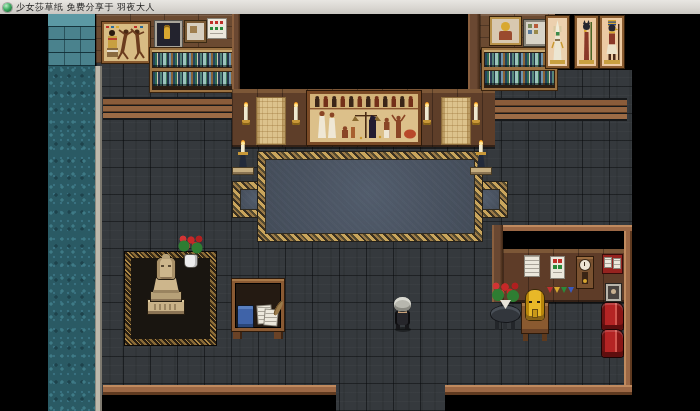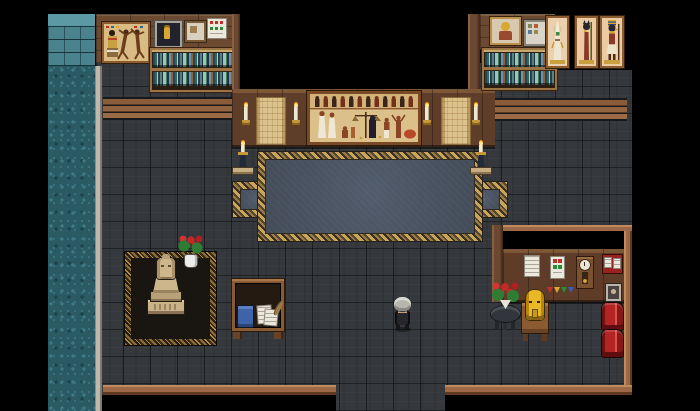--- a/index.html
+++ b/index.html
@@ -89,20 +89,24 @@
   
   .chair{background:linear-gradient(90deg,#6e1212 0 3px,#b42424 3px 13px,#d2564f 13px 15px,#8a1616 15px 100%);border-radius:5px 7px 3px 3px;box-shadow:inset 0 -5px 0 #5e0e0e,inset 0 2px 0 rgba(255,255,255,.15),0 0 0 1px #1c0404;}
 
   .svgpic{display:block;}
 </style>
 </head>
 <body>
 
 <div id="stage">
 
+  <div class="abs" id="titlebar">
+    <span class="app-icon"></span>
+    <span class="t">少女莎草纸 免费分享于 羽夜大人</span>
+  </div>
 
   <div class="abs" id="game">
 
     <div class="abs floor" style="left:96px;top:49px;width:536px;height:348px;"></div>
 
     <div class="abs bricks" style="left:48px;top:0;width:47px;height:52px;"></div>
     <div class="abs water" style="left:48px;top:52px;width:47px;height:345px;"></div>
     <div class="abs stone-edge" style="left:95px;top:52px;width:7px;height:345px;"></div>
 
     <div class="abs bench" style="left:103px;top:83px;width:137px;height:23px;"></div>

